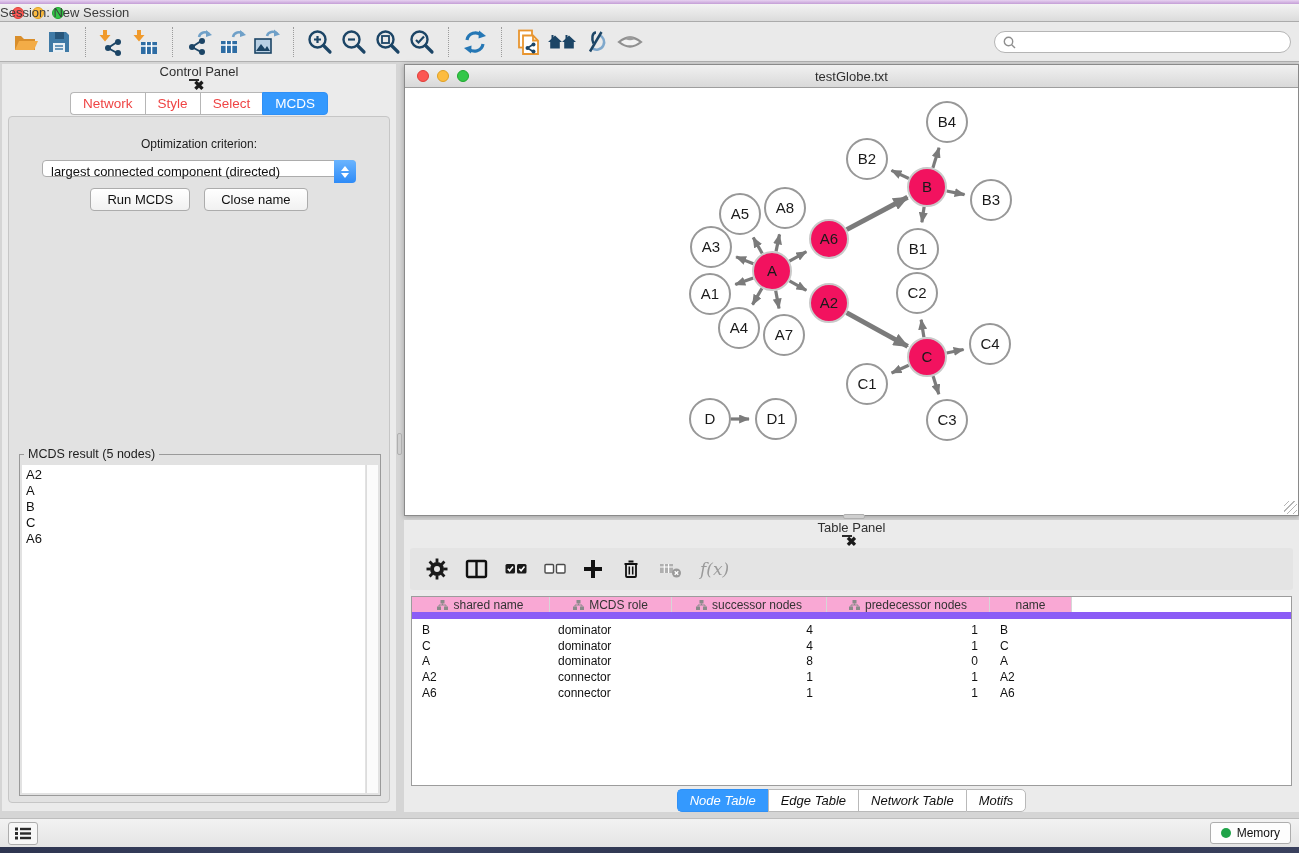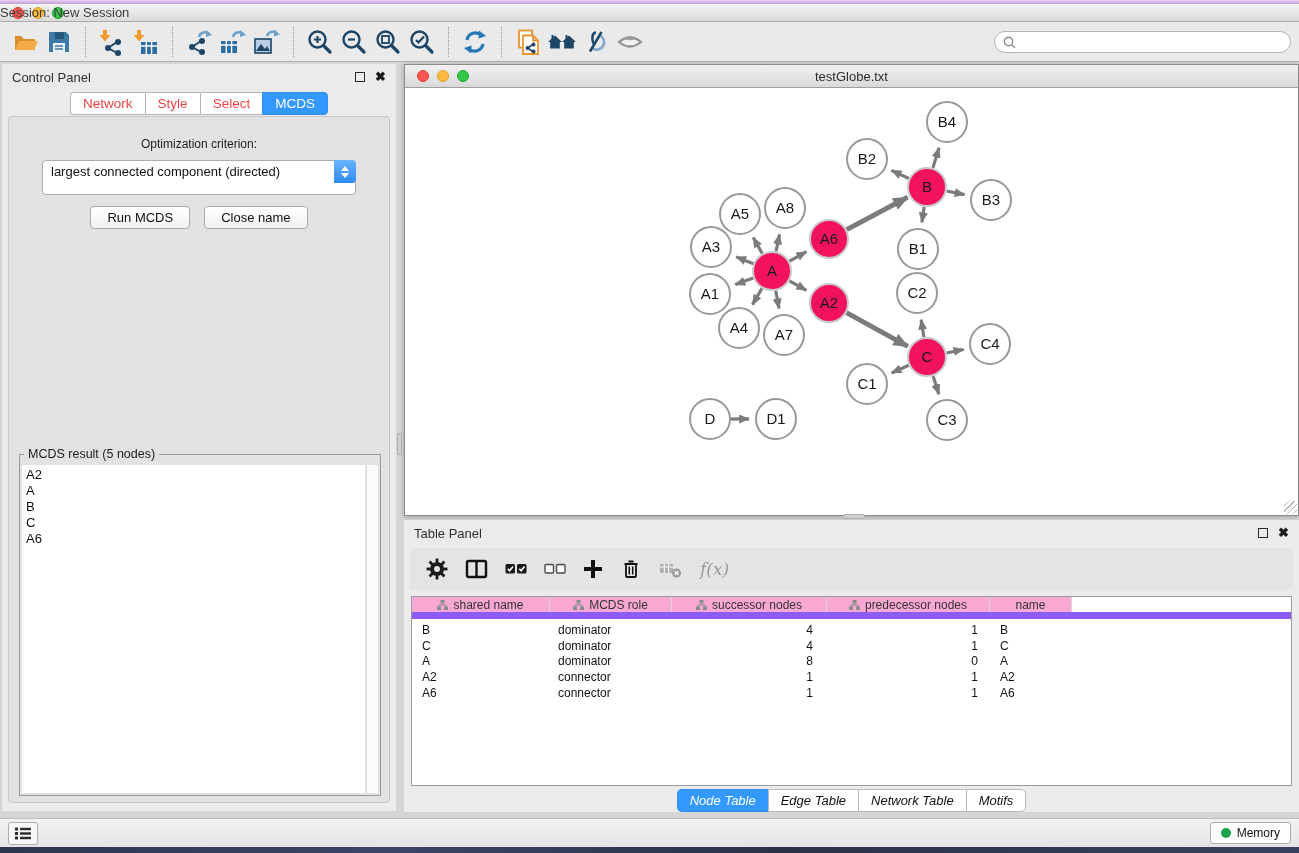--- a/index.html
+++ b/index.html
@@ -27,34 +27,34 @@
   .tb-sep { height:30px; border-left:1px dotted #9B9B9B; margin:0 9px; }
   .search-field { position:absolute; right:8px; top:9px; width:297px; height:22px;
     background:#FFFFFF; border:1px solid #B5B5B5; border-radius:11px;
     display:flex; align-items:center; padding-left:7px; }
   .search-field input { border:none; outline:none; flex:1; height:18px; font-size:12px;
     font-family:"Liberation Sans",sans-serif; background:transparent; margin-left:4px; }
 
   
   .control-panel { position:absolute; left:2px; top:64px; width:394px; height:747px;
     background:#EBEBEB; }
-  .panel-header { height:26px; display:flex; align-items:center; padding:0 10px; }
+  .panel-header { height:26px; display:flex; align-items:center; padding:0 10px;flex-direction:column; }
   .panel-title { font-size:13px; color:#2F2F2F; flex:1; }
   .float-icon { width:10px; height:10px; border:1.6px solid #2A2A2A; margin-right:10px; }
   .close-icon { font-size:13px; color:#1A1A1A; font-weight:bold; line-height:10px; }
   .seg-tabs { display:flex; justify-content:center; margin-top:2px; }
   .seg-tab { padding:3px 12px; font-size:13.5px; color:#ef4444; background:#FFFFFF;
     border:1px solid #B6B6B6; border-right:none; }
   .seg-tab:first-child { border-radius:4px 0 0 4px; }
   .seg-tab:last-child { border-right:1px solid #B6B6B6; border-radius:0 4px 4px 0; }
   .seg-tab.selected { background:#3499FE; border-color:#3090F5; color:#FFFFFF; }
   .cp-content { position:absolute; left:6px; right:6px; top:52px; bottom:8px;
     background:#E2E2E2; border:1px solid #C6C6C6; border-radius:4px; }
   .opt-label { text-align:center; margin-top:20px; font-size:12px; color:#1D1D1D; }
-  .opt-select { position:relative; width:314px; height:35px; margin:9px auto 0;
+  .opt-select { position:relative; width:314px; height:17px; margin:9px auto 0;
     background:#FFFFFF; border:1px solid #ACACAC; border-radius:4px;
     font-size:13px; color:#111; line-height:21px; padding-left:8px; }
   .opt-stepper { position:absolute; right:-1px; top:-1px; width:22px; height:23px;
     background:linear-gradient(#6AB4FE,#2E8BF7); border-radius:0 4px 4px 0;
     display:flex; flex-direction:column; align-items:center; justify-content:center; gap:2px; }
   .tri-up { width:0; height:0; border-left:4px solid transparent; border-right:4px solid transparent;
     border-bottom:5px solid #FFFFFF; }
   .tri-down { width:0; height:0; border-left:4px solid transparent; border-right:4px solid transparent;
     border-top:5px solid #FFFFFF; }
   .cp-buttons { display:flex; justify-content:center; gap:14px; margin-top:11px; }

